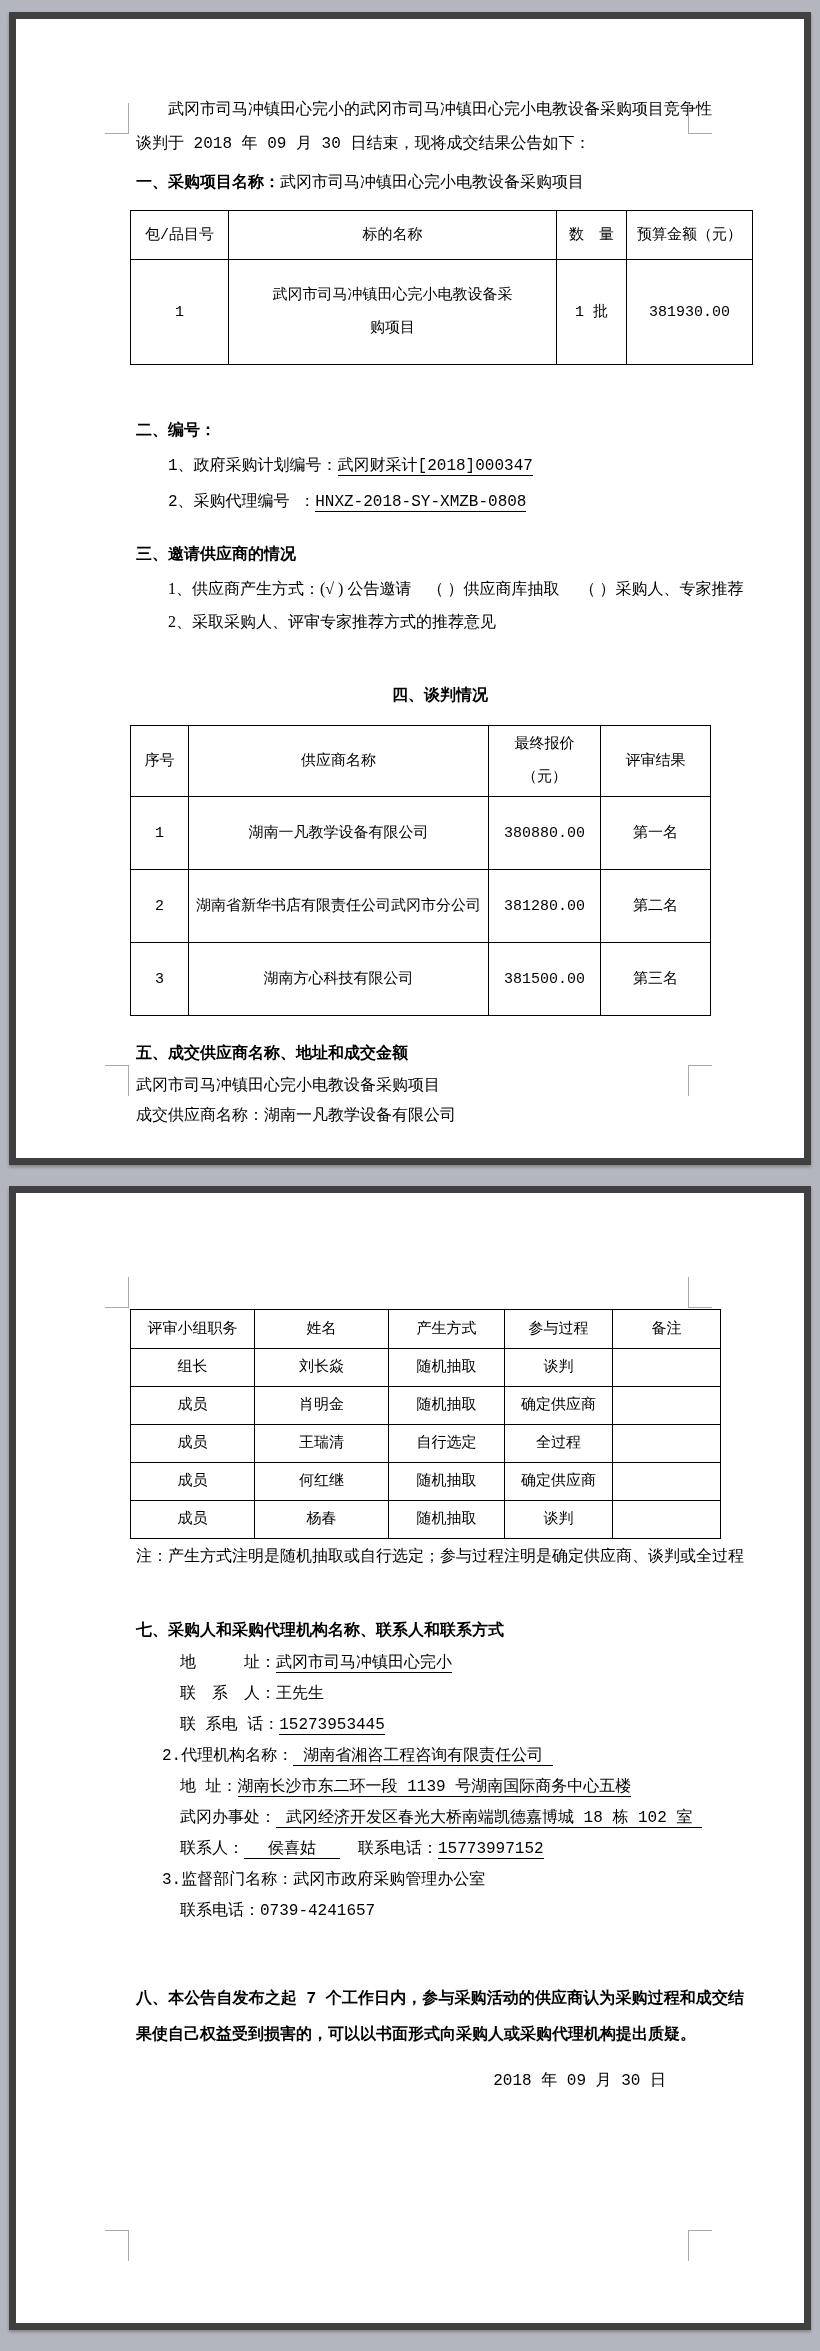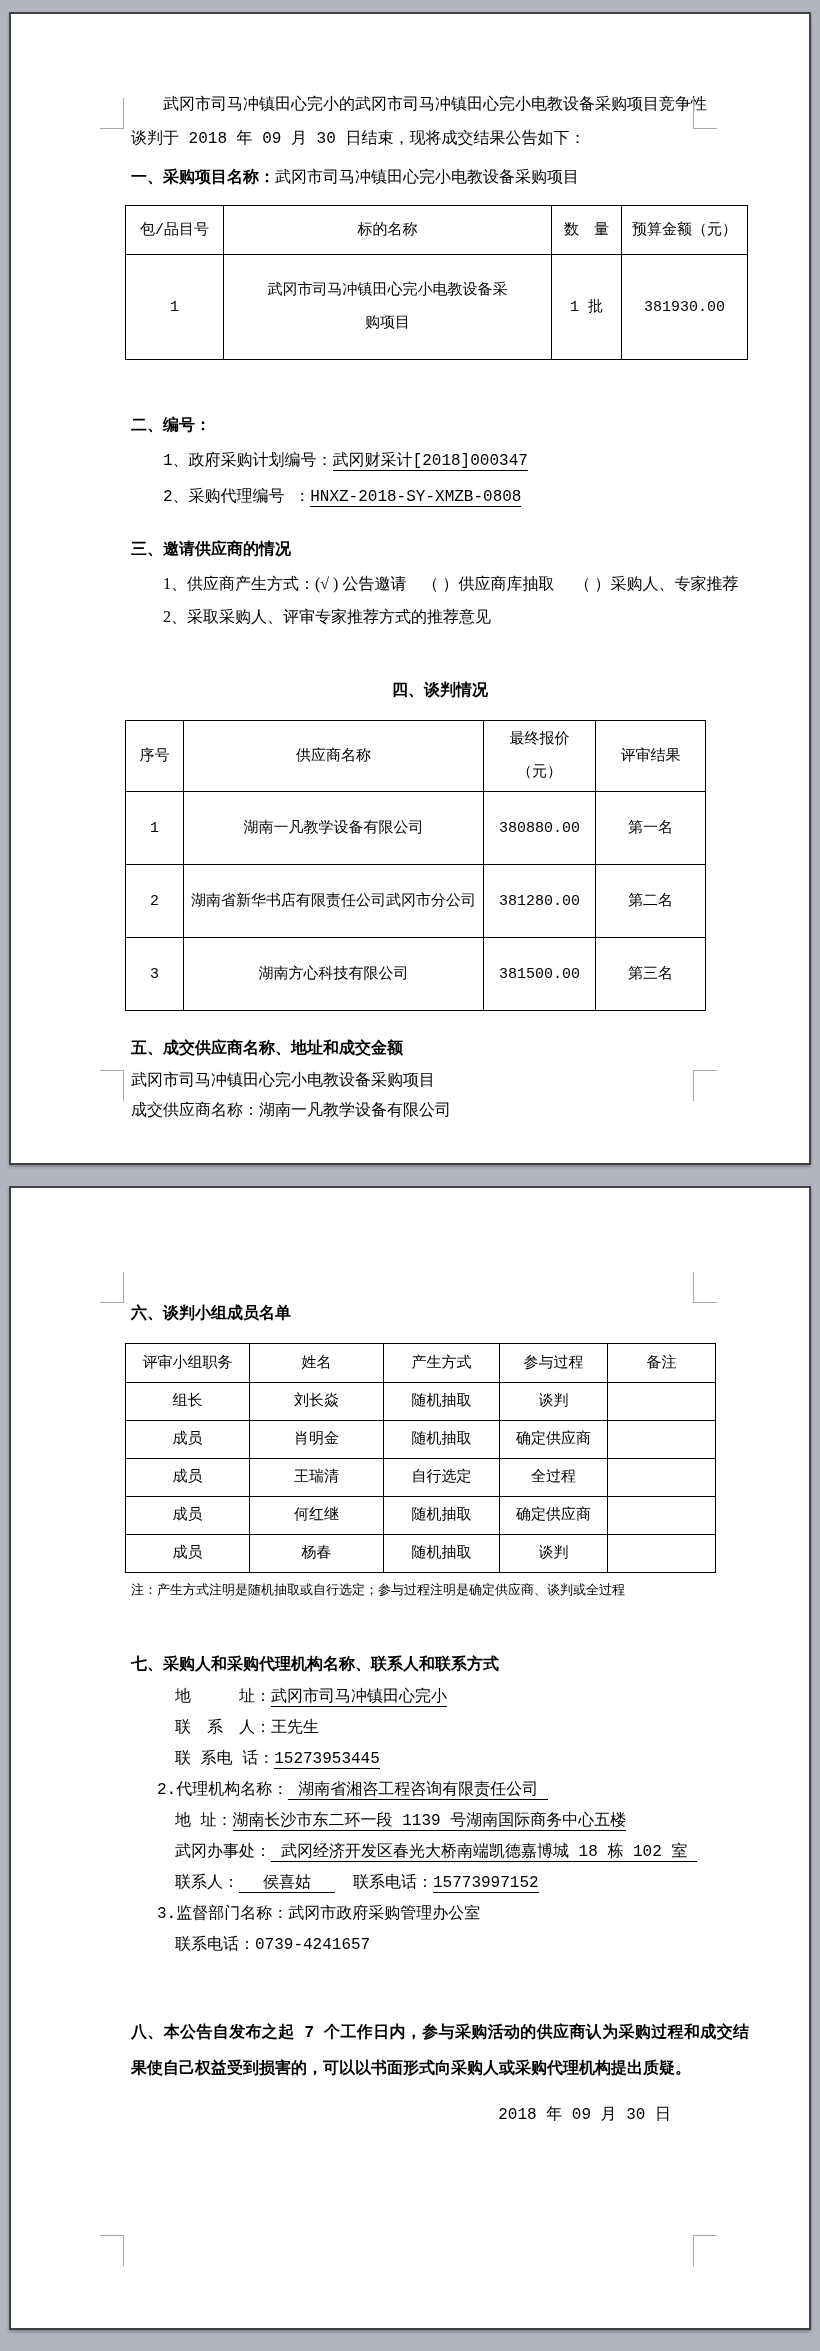--- a/index.html
+++ b/index.html
@@ -8,21 +8,21 @@
     background:#b3b6bf;
     font-family:"Liberation Mono","DejaVu Sans",sans-serif;
     color:#000;
     -webkit-font-smoothing:antialiased;
   }
   .page{
     position:relative;
     width:802px;
     margin:0 auto;
     background:#ffffff;
-    border:2px solid #404040;
+    border:7px solid #404040;
     box-shadow:0 2px 3px rgba(0,0,0,.28);
     box-sizing:border-box;
     overflow:hidden;
   }
   .page-1{height:1153px;margin-top:12px;}
   .page-2{height:1144px;margin-top:21px;}
   
   .mark{position:absolute;width:23px;height:30px;}
   .mark.tl{top:84px;left:89px;border-right:1px solid #a9a9a9;border-bottom:1px solid #a9a9a9;}
   .mark.tr{top:84px;right:92px;border-left:1px solid #a9a9a9;border-bottom:1px solid #a9a9a9;}
@@ -48,21 +48,21 @@
   .neg-table td{height:68px;}
   .team-table{width:590px;margin-top:12px;}
   .team-table th{height:34px;}
   .team-table td{height:33px;}
 
   .sec2-gap{margin-top:50px;}
   .sec3-gap{margin-top:19px;}
   .sec4-gap{margin-top:42px;text-align:center;}
   .sec5-gap{margin-top:22px;}
   .line{line-height:30px;}
-  .note{font-size:13px;line-height:24px;margin-top:6px;}
+  .note{font-size:16px;line-height:24px;margin-top:6px;}
   .sec7-gap{margin-top:46px;}
   .s7line{line-height:31px;padding-left:26px;}
   .s7line.inner{padding-left:44px;}
   .u{border-bottom:1px solid #000;}
   .pad-u{padding:0 10px;}
   .closing{font-weight:bold;line-height:36px;margin-top:54px;text-align:justify;}
   .date-line{text-align:right;padding-right:78px;margin-top:12px;}
 </style>
 </head>
 <body>
@@ -161,21 +161,20 @@
 </div>
 
 <div class="page page-2">
   <div class="mark tl"></div>
   <div class="mark tr"></div>
   <div class="mark bl"></div>
   <div class="mark br"></div>
 
   <div class="content content-2">
 
-    <div class="sec-title">六、谈判小组成员名单</div>
 
     <table class="team-table">
       <colgroup>
           <col style="width:124px">
           <col style="width:134px">
           <col style="width:116px">
           <col style="width:108px">
           <col style="width:108px">
         </colgroup>
       <tbody>

